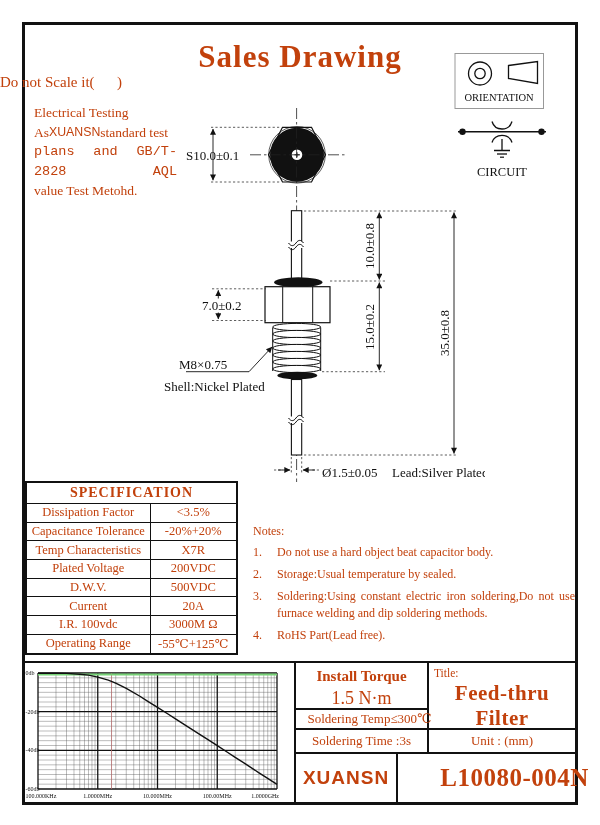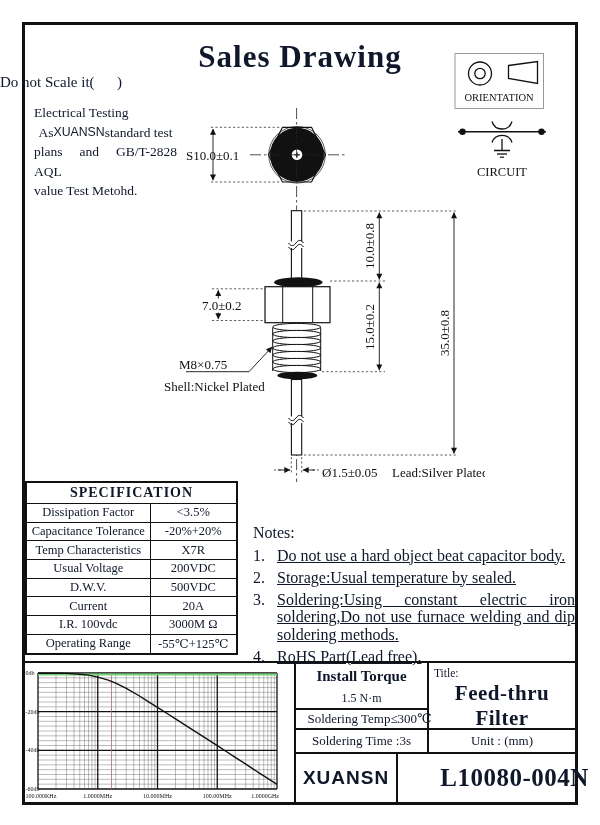--- a/index.html
+++ b/index.html
@@ -1,44 +1,44 @@
 <!DOCTYPE html>
 <html><head>
 <meta charset="utf-8">
 <style>
   html,body{margin:0;padding:0;background:#e8e8e8;}
   .page{position:relative;width:600px;height:825px;background:#ffffff;overflow:hidden;
-        font-family:"Liberation Serif","DejaVu Serif",serif;color:#0f172a;}
+        font-family:"Liberation Serif","DejaVu Serif",serif;color:#c2410c;}
   .abs{position:absolute;}
   .border-frame{left:22px;top:22px;width:550px;height:777px;border:3px solid #111;}
   .page-title{left:0;top:39px;width:600px;text-align:center;font-size:31px;font-weight:bold;letter-spacing:1px;}
   .page-subtitle{left:0;top:74px;width:600px;text-align:left;font-size:15px;}
   .testing{left:34px;top:103px;width:143px;font-size:13.5px;line-height:19.5px;}
-  .testing .row{display:flex;justify-content:center;}
+  .testing .row{display:flex;justify-content:flex-start;}
   .testing .brand{font-family:"Liberation Sans","DejaVu Sans",sans-serif;font-size:12.3px;}
-  .testing .just{text-align:justify;text-align-last:justify;}
+  .testing .just{text-align:justify;text-align-last:justify;font-family:Liberation Mono, monospace;}
   svg text{fill:#111;font-family:"Liberation Serif","DejaVu Serif",serif;}
   
   table.spec{position:absolute;left:25px;top:481px;width:211px;border-collapse:collapse;
              table-layout:fixed;border:2px solid #111;}
   table.spec td,table.spec th{border:1.5px solid #111;padding:0;text-align:center;vertical-align:middle;
              font-size:12.5px;height:17.7px;overflow:hidden;white-space:nowrap;}
   table.spec th{font-size:14px;font-weight:bold;letter-spacing:1px;height:20px;}
   table.spec col.c1{width:124px;} table.spec col.c2{width:87px;}
   
-  .notes{left:253px;top:524px;width:322px;font-size:16px;}
+  .notes{left:253px;top:524px;width:322px;font-size:12px;}
   .notes .heading{margin-bottom:3px;}
   .note-item{display:flex;margin-top:4.5px;line-height:17.5px;}
   .note-item .num{width:24px;flex:none;}
-  .note-item .txt{flex:1;text-align:justify;text-decoration:underline;}
+  .note-item .txt{flex:1;text-align:justify;}
   
   .line{background:#111;}
   .cell-text{position:absolute;display:flex;align-items:center;justify-content:center;text-align:center;}
   .tb-install{font-weight:bold;font-size:15px;}
-  .tb-torque{font-size:12px;}
+  .tb-torque{font-size:18px;}
   .tb-small{font-size:13px;}
   .tb-titlelabel{font-size:11.5px;justify-content:flex-start;align-items:flex-start;}
   .tb-product{font-weight:bold;font-size:21px;letter-spacing:.5px;}
   .tb-brand{font-family:"Liberation Sans","DejaVu Sans",sans-serif;font-weight:bold;font-size:19px;letter-spacing:1px;}
   .tb-part{font-weight:bold;font-size:25px;letter-spacing:.5px;padding-left:28px;}
 </style>
 </head>
 <body>
 
 <div class="page">
@@ -204,21 +204,21 @@
         </tr>
         <tr>
           <td>Capacitance Tolerance</td>
           <td>-20%+20%</td>
         </tr>
         <tr>
           <td>Temp Characteristics</td>
           <td>X7R</td>
         </tr>
         <tr>
-          <td>Usual Voltage</td>
+          <td>Plated Voltage</td>
           <td>200VDC</td>
         </tr>
         <tr>
           <td>D.W.V.</td>
           <td>500VDC</td>
         </tr>
         <tr>
           <td>Current</td>
           <td>20A</td>
         </tr>

